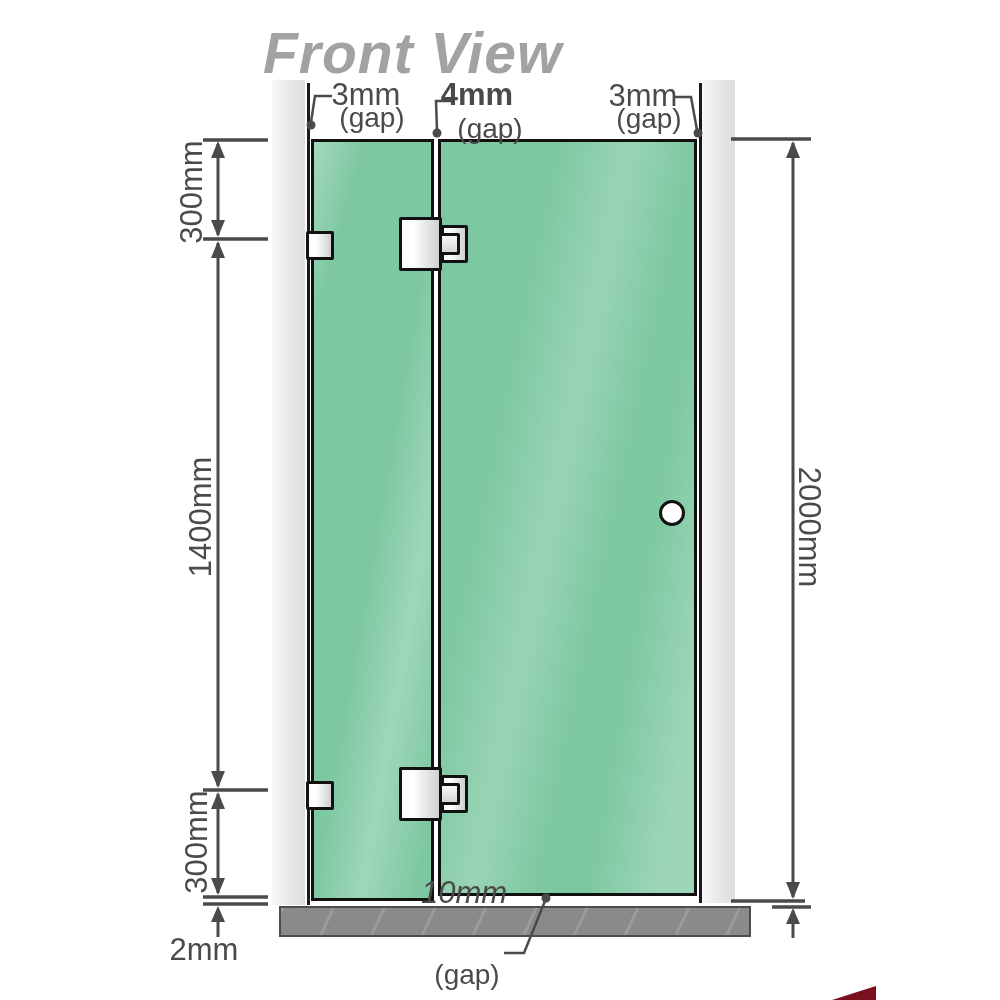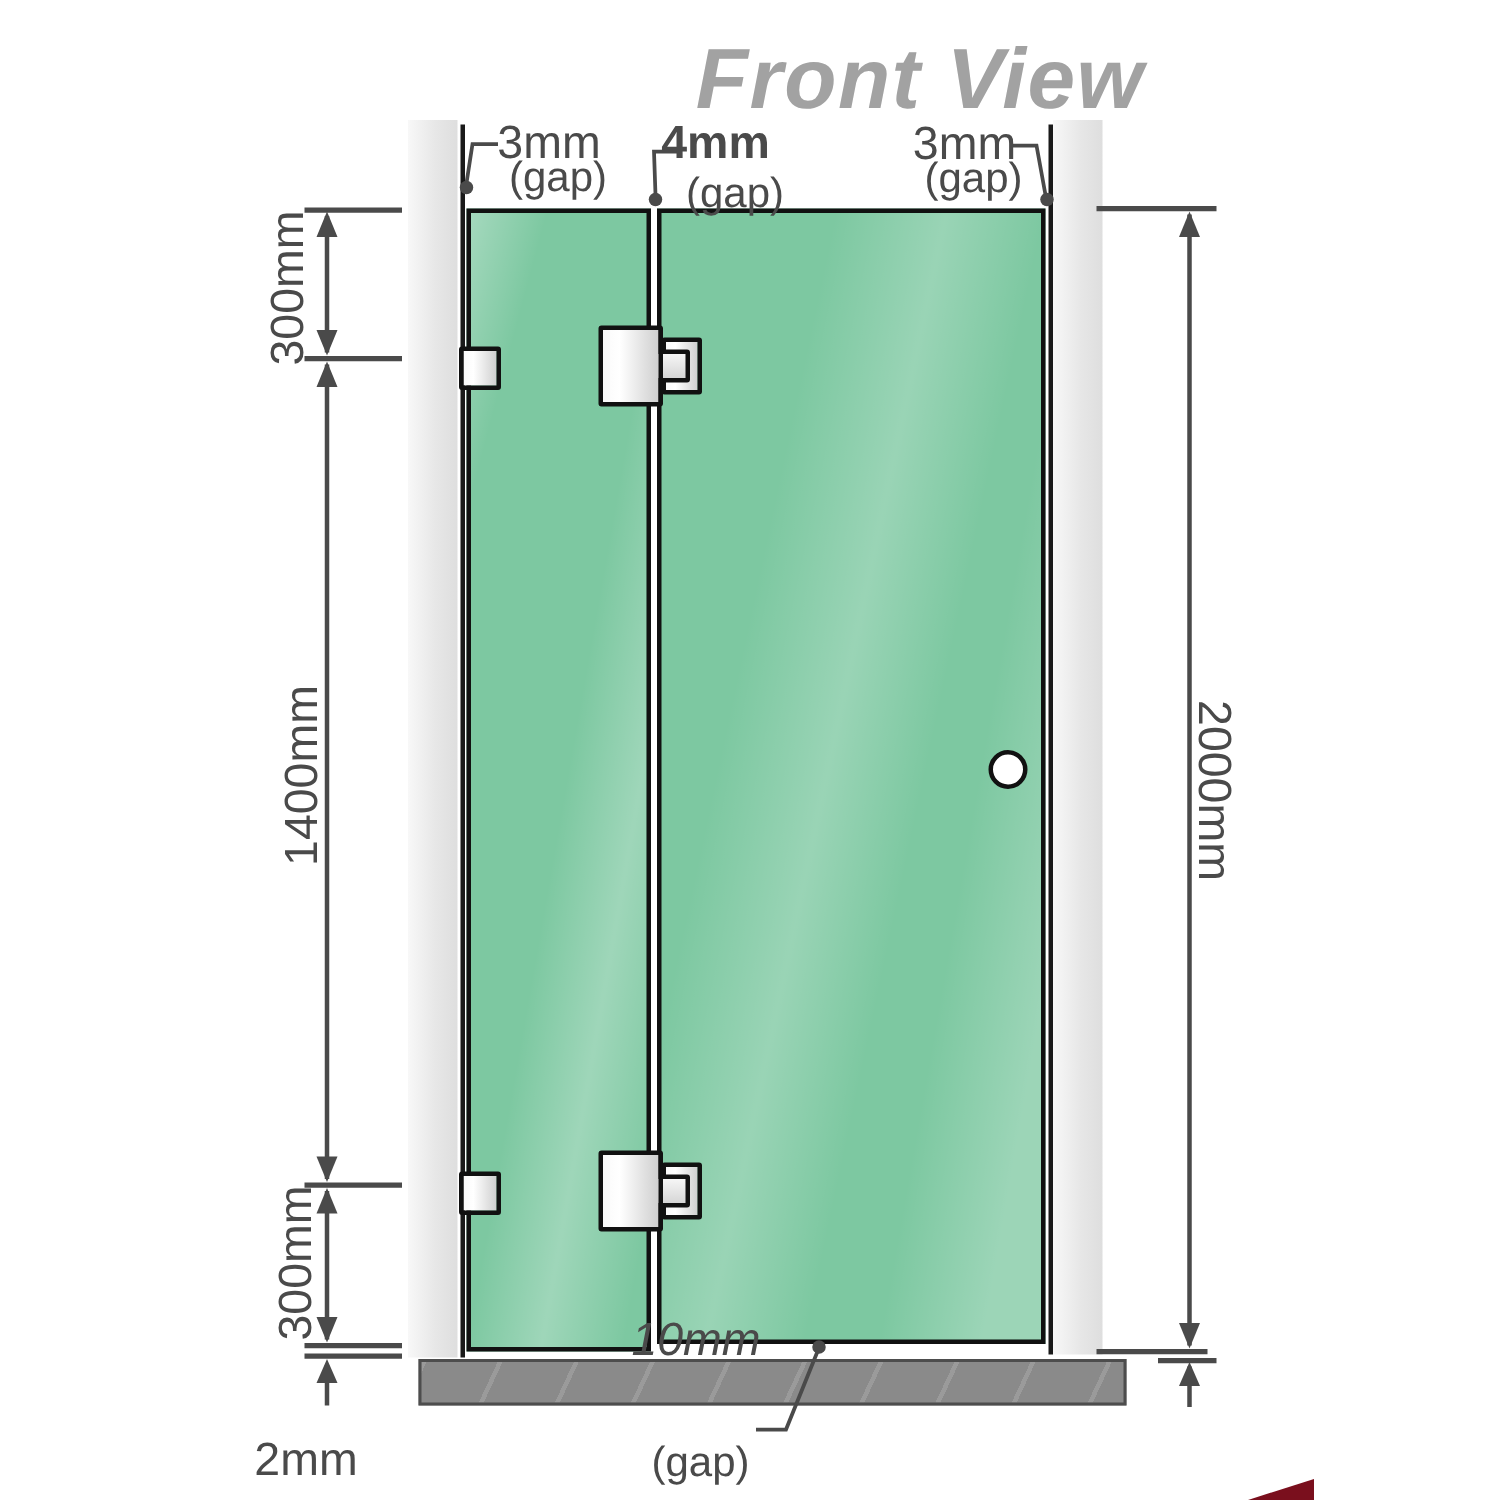--- a/index.html
+++ b/index.html
@@ -3,21 +3,21 @@
 <meta charset="utf-8">
 <style>
   html,body{margin:0;padding:0;background:#fff;}
   .stage{
     position:relative;width:1000px;height:1000px;background:#fff;overflow:hidden;
     font-family:"Liberation Sans", sans-serif;color:var(--line,#4a4a4a);
   }
   .abs{position:absolute;}
   
   .title{
-    left:263px;top:20px;width:500px;height:60px;text-align:right;
+    left:263px;top:20px;width:500px;height:60px;text-align:left;
     font-size:57px;font-weight:bold;font-style:italic;letter-spacing:1px;
     color:var(--title-color,#a2a2a2);white-space:nowrap;
   }
   
   .wall{top:80px;width:33px;background:linear-gradient(90deg,#f8f8f8,var(--wall,#e7e7e7) 55%,#dedede);}
   .wall.left{left:272px;height:825px;}
   .wall.right{left:702px;height:823px;}
   .wall-face{top:83px;width:3px;background:#1a1a1a;}
   .wall-face.left{left:307px;height:822px;}
   .wall-face.right{left:699px;height:820px;}
@@ -163,19 +163,19 @@
 
   <div class="abs lbl val" style="left:583px;top:80px;width:120px;">3mm</div>
   <div class="abs lbl gap" style="left:589px;top:105px;width:120px;">(gap)</div>
 
   <div class="abs lbl dim vlabel rot-ccw" style="left:131px;top:175px;width:120px;height:34px;">300mm</div>
   <div class="abs lbl dim vlabel rot-ccw" style="left:130px;top:500px;width:140px;height:34px;">1400mm</div>
   <div class="abs lbl dim vlabel rot-ccw" style="left:136px;top:825px;width:120px;height:34px;">300mm</div>
 
   <div class="abs lbl dim vlabel rot-cw" style="left:735px;top:510px;width:150px;height:34px;">2000mm</div>
 
-  <div class="abs lbl val" style="left:144px;top:957px;width:120px;">2mm</div>
+  <div class="abs lbl val" style="left:144px;top:934px;width:120px;">2mm</div>
   <div class="abs lbl val" style="left:404px;top:877px;width:120px;font-style:italic;">10mm</div>
   <div class="abs lbl gap" style="left:407px;top:961px;width:120px;">(gap)</div>
 
   <div class="abs wedge"></div>
 
 </div>
 
 </body></html>

